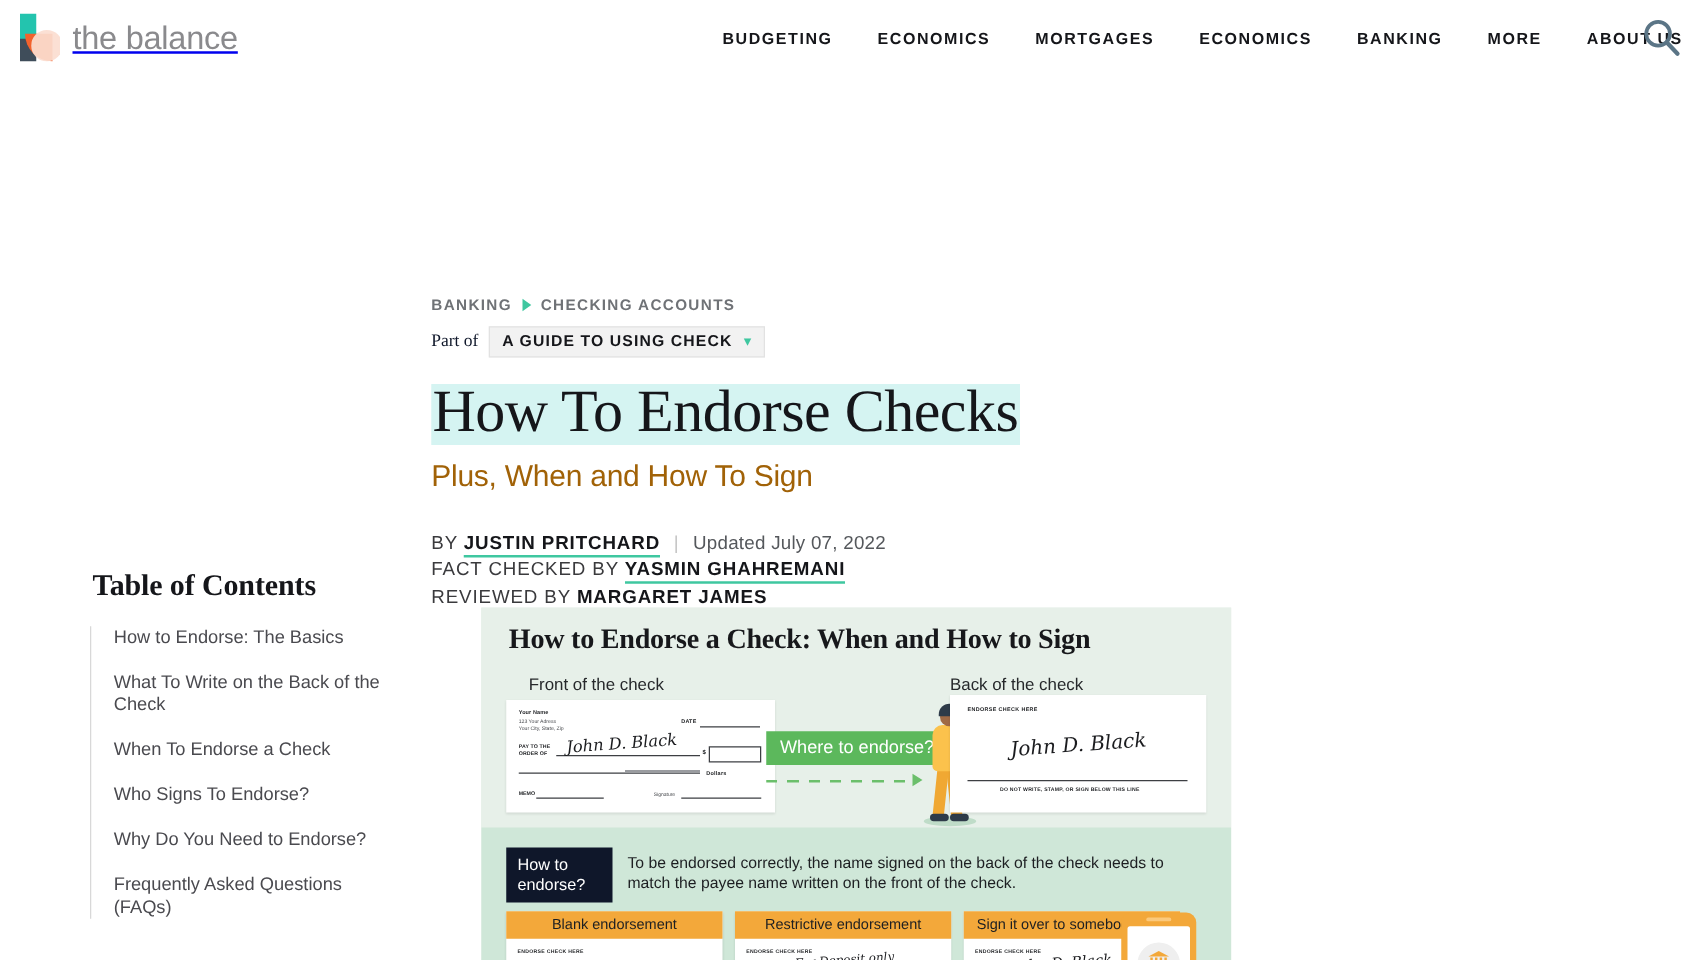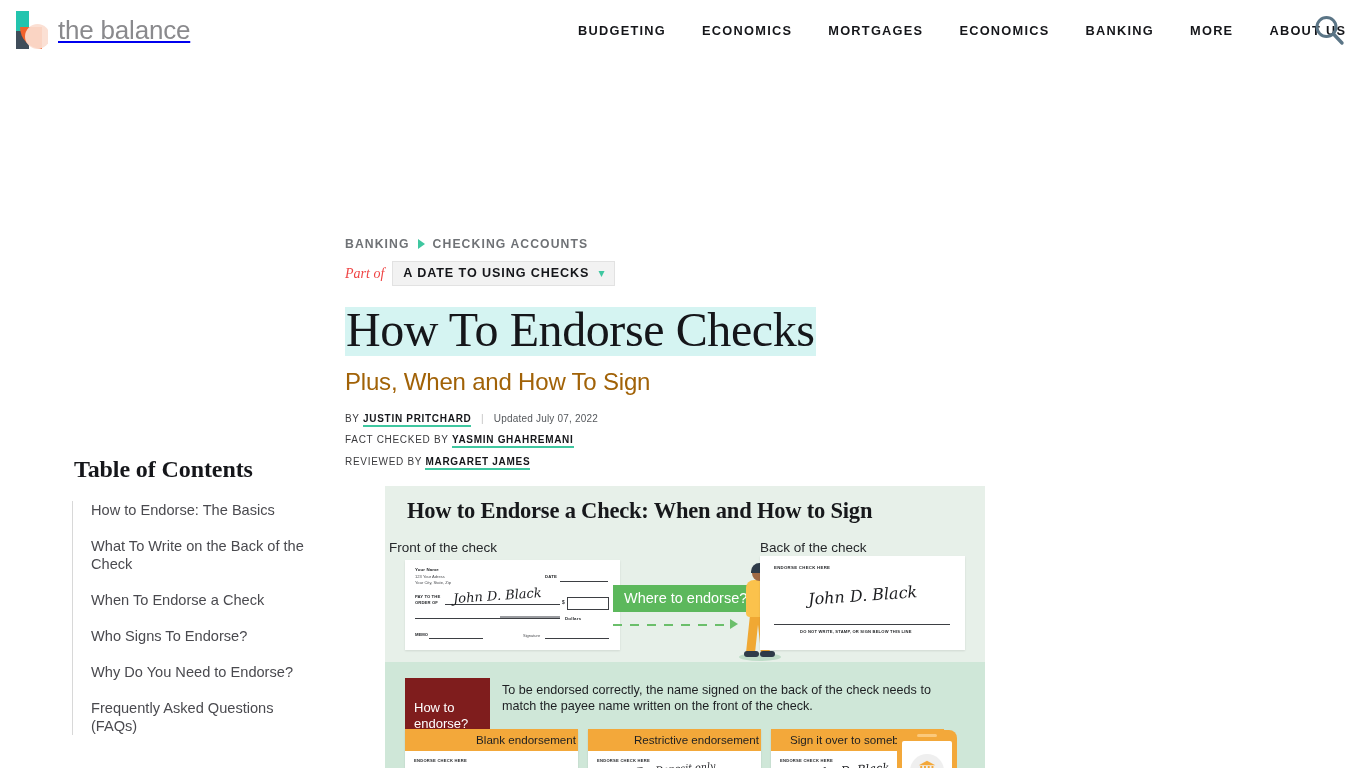--- a/index.html
+++ b/index.html
@@ -159,23 +159,22 @@
     border-bottom: 5px solid transparent;
   }
   .partof-row {
     display: flex;
     align-items: center;
     margin-top: 9px;
     gap: 8px;
   }
   .partof-label {
     font-family: "Liberation Serif", serif;
-    font-style: italic;
     font-size: 14px;
-    color: #ef4444;
+    color: #0f172a;
   }
   .partof-select {
     background: #f2f2f2;
     border: 1px solid #e2e2e2;
     padding: 4px 10px 5px 10px;
     display: flex;
     align-items: center;
     gap: 9px;
     cursor: pointer;
   }
@@ -205,22 +204,22 @@
     padding: 0 1px;
   }
   .subhead {
     font-size: 24px;
     color: #a16207;
     margin: 12px 0 0 0;
     font-weight: 400;
     letter-spacing: -0.2px;
   }
   .byline {
-    margin-top: 12px;
-    font-size: 10px;
+    margin-top: 28px;
+    font-size: 15px;
     letter-spacing: 0.7px;
     color: #3a3a3d;
     line-height: 21.5px;
   }
   .byline .lbl { font-weight: 400; color: #3a3a3d; }
   .byline a {
     font-weight: 700;
     color: #15161a;
     text-decoration: none;
     border-bottom: 2px solid #3fc7a0;
@@ -258,21 +257,21 @@
     font-weight: 700;
     color: #17181b;
     letter-spacing: -0.2px;
     white-space: nowrap;
   }
   .ig-sub {
     position: absolute;
     font-size: 13.5px;
     color: #26282b;
   }
-  .sub-front { left: 4px; top: 54px; }
+  .sub-front { left: 38px; top: 54px; }
   .sub-back  { left: 375px; top: 54px; }
 
   .check {
     position: absolute;
     background: #fff;
     box-shadow: 0 1px 2px rgba(0,0,0,0.10);
   }
   .check-front { left: 20px; top: 74px; width: 215px; height: 90px; }
   .check-back  { left: 375px; top: 70px; width: 205px; height: 94px; }
 
@@ -369,44 +368,44 @@
   .pt-scope{ position:absolute; left:30px; top:8px; width:20px; height:6px; background:#6b4a33; border-radius:3px; transform:rotate(-28deg); }
 
   
   .how-strip {
     position: absolute;
     left: 20px; top: 192px;
     display: flex;
     align-items: stretch;
   }
   .how-badge {
-    background: #7f1d1d;
+    background: #0f172a;
     color: #fff;
     font-size: 13px;
     line-height: 16px;
-    padding: 22px 9px;
+    padding: 6px 9px;
     width: 85px;
   }
   .how-text {
     margin-left: 12px;
     font-size: 12.6px;
     line-height: 16px;
     color: #1d1f22;
     max-width: 455px;
     padding-top: 4px;
   }
 
   
   .cards { position: absolute; left: 20px; top: 243px; display: flex; gap: 10px; }
   .card { width: 173px; background: #fff; box-shadow: 0 1px 2px rgba(0,0,0,.10); }
   .card-hdr {
     background: #f3a83a;
     color: #1d1f22;
     font-size: 11.6px;
-    text-align: right;
+    text-align: center;
     padding: 4px 2px 5px 2px;
   }
   .card-body { position: relative; height: 74px; }
   .cb2-head { position:absolute; left:9px; top:7px; font-size:4.1px; font-weight:700; letter-spacing:.25px; color:#1d1f22; }
   .cb2-sig  { position:absolute; font-size:12px; }
   .s-restr-line1 { position:absolute; left:48px; top:12px; font-size:9.5px; }
   .s-over   { left:40px; top:12px; font-size:11.5px; }
 
   
   .phone { position: absolute; left: 512px; top: 244px; width: 60px; height: 102px; }
@@ -479,21 +478,21 @@
 
     <div class="breadcrumb">
       <a class="bc-link" href="#">BANKING</a>
       <span class="bc-arrow"></span>
       <a class="bc-link" href="#">CHECKING ACCOUNTS</a>
     </div>
 
     <div class="partof-row">
       <span class="partof-label">Part of</span>
       <div class="partof-select">
-        <span class="ps-text">A DATE TO USING CHECKS</span>
+        <span class="ps-text">A GUIDE TO USING CHECK</span>
         <span class="chev">▾</span>
       </div>
     </div>
 
     <h1 class="headline"><span class="hl">How To Endorse Checks</span></h1>
 
     <p class="subhead">Plus, When and How To Sign</p>
 
     <div class="byline">
       <div>

